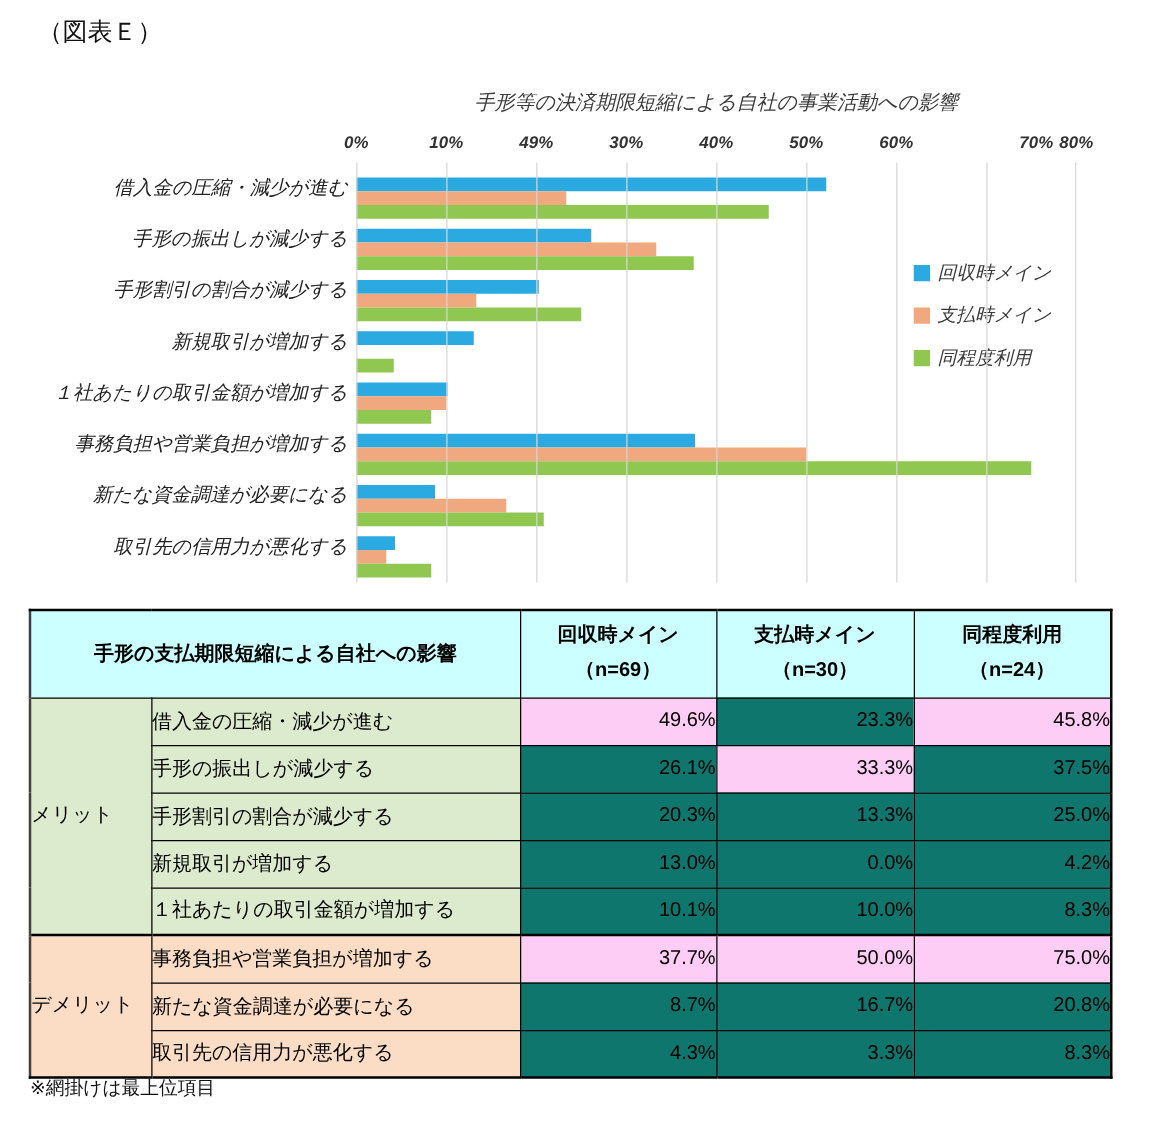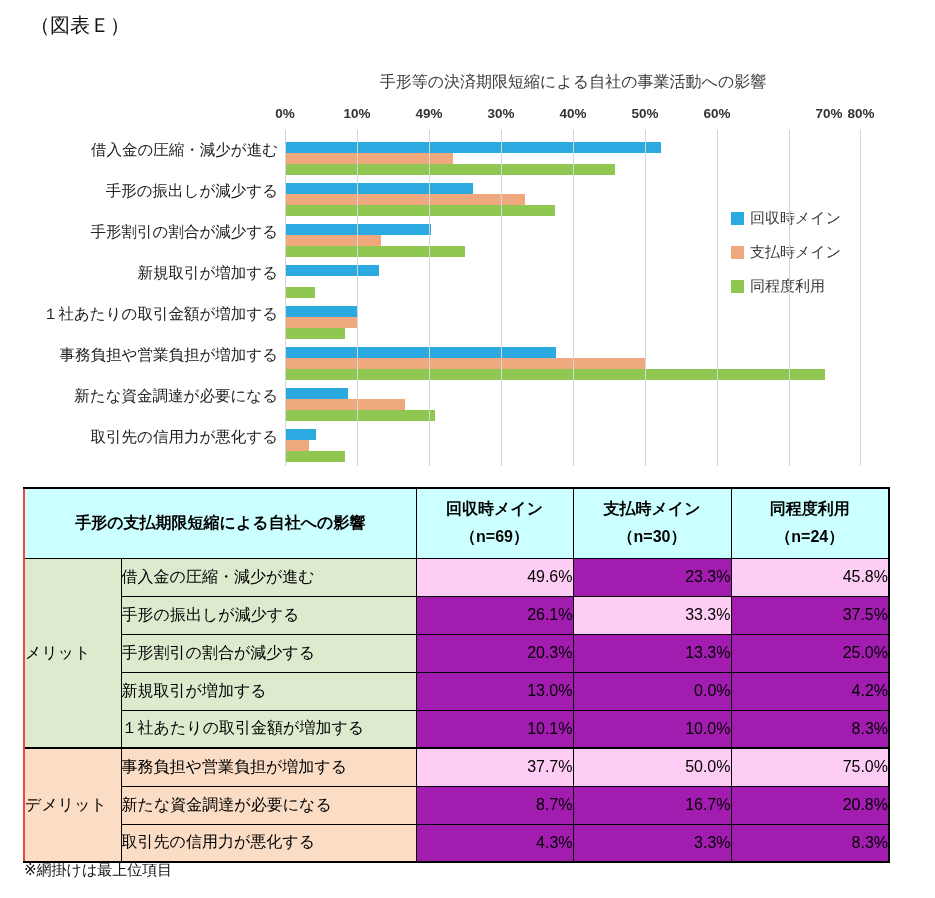--- a/index.html
+++ b/index.html
@@ -6,21 +6,21 @@
   body{
     width:935px;height:898px;overflow:hidden;position:relative;
     font-family:"Liberation Sans","DejaVu Sans",sans-serif;
     color:#000;
   }
   .figure-label{
     position:absolute;left:30px;top:12px;font-size:20px;color:#111;
   }
   
   .chart{
-    position:absolute;left:23px;top:72px;width:840px;
+    position:absolute;left:23px;top:72px;width:840px;font-style:italic;
   }
   .chart-title{
     margin-left:262px;width:576px;text-align:center;
     font-size:16px;color:#3a3a3a;white-space:nowrap;
   }
   .axis-row{
     position:relative;margin-left:262px;width:576px;height:22px;margin-top:13px;
   }
   .axis-row .tick-label{
     position:absolute;top:0;transform:translateX(-50%);
@@ -53,40 +53,40 @@
   .result-table{
     position:absolute;left:23px;top:487px;
     border-collapse:collapse;table-layout:fixed;width:865px;
     font-size:16px;
   }
   .result-table td,.result-table th{
     border:1px solid #000;box-sizing:border-box;padding:0;
   }
   .result-table .outer-top{border-top:2px solid #000;}
   .result-table .outer-bottom{border-bottom:2px solid #000;}
-  .result-table .outer-left{border-left:2px solid #ef4444;}
+  .result-table .outer-left{border-left:2px solid #404040;}
   .result-table .outer-right{border-right:2px solid #000;}
   .caption-cell{
     background:#ccffff;text-align:center;font-weight:bold;height:70px;
   }
   .head-cell{
     background:#ccffff;text-align:center;font-weight:bold;height:70px;
     line-height:1.75;vertical-align:middle;
   }
   .group-cell{
     text-align:left;vertical-align:middle;padding:0 10px;line-height:1.6;
   }
   .group-merit{background:#dcebce;}
   .group-demerit{background:#fbddc5;}
   .item-cell{
     text-align:left;padding:0 6px 0 12px;height:38px;vertical-align:middle;
   }
   .value-cell{
     text-align:right;padding:0 14px 0 4px;height:38px;vertical-align:middle;
-    background:#a21caf;
+    background:#0f766e;
   }
   .value-cell.highlight{background:#fecdf6;}
   .section-sep td{border-top:2px solid #000;}
   .footnote{
     position:absolute;left:24px;top:861px;font-size:15px;color:#111;
   }
 </style>
 </head>
 <body>
 

